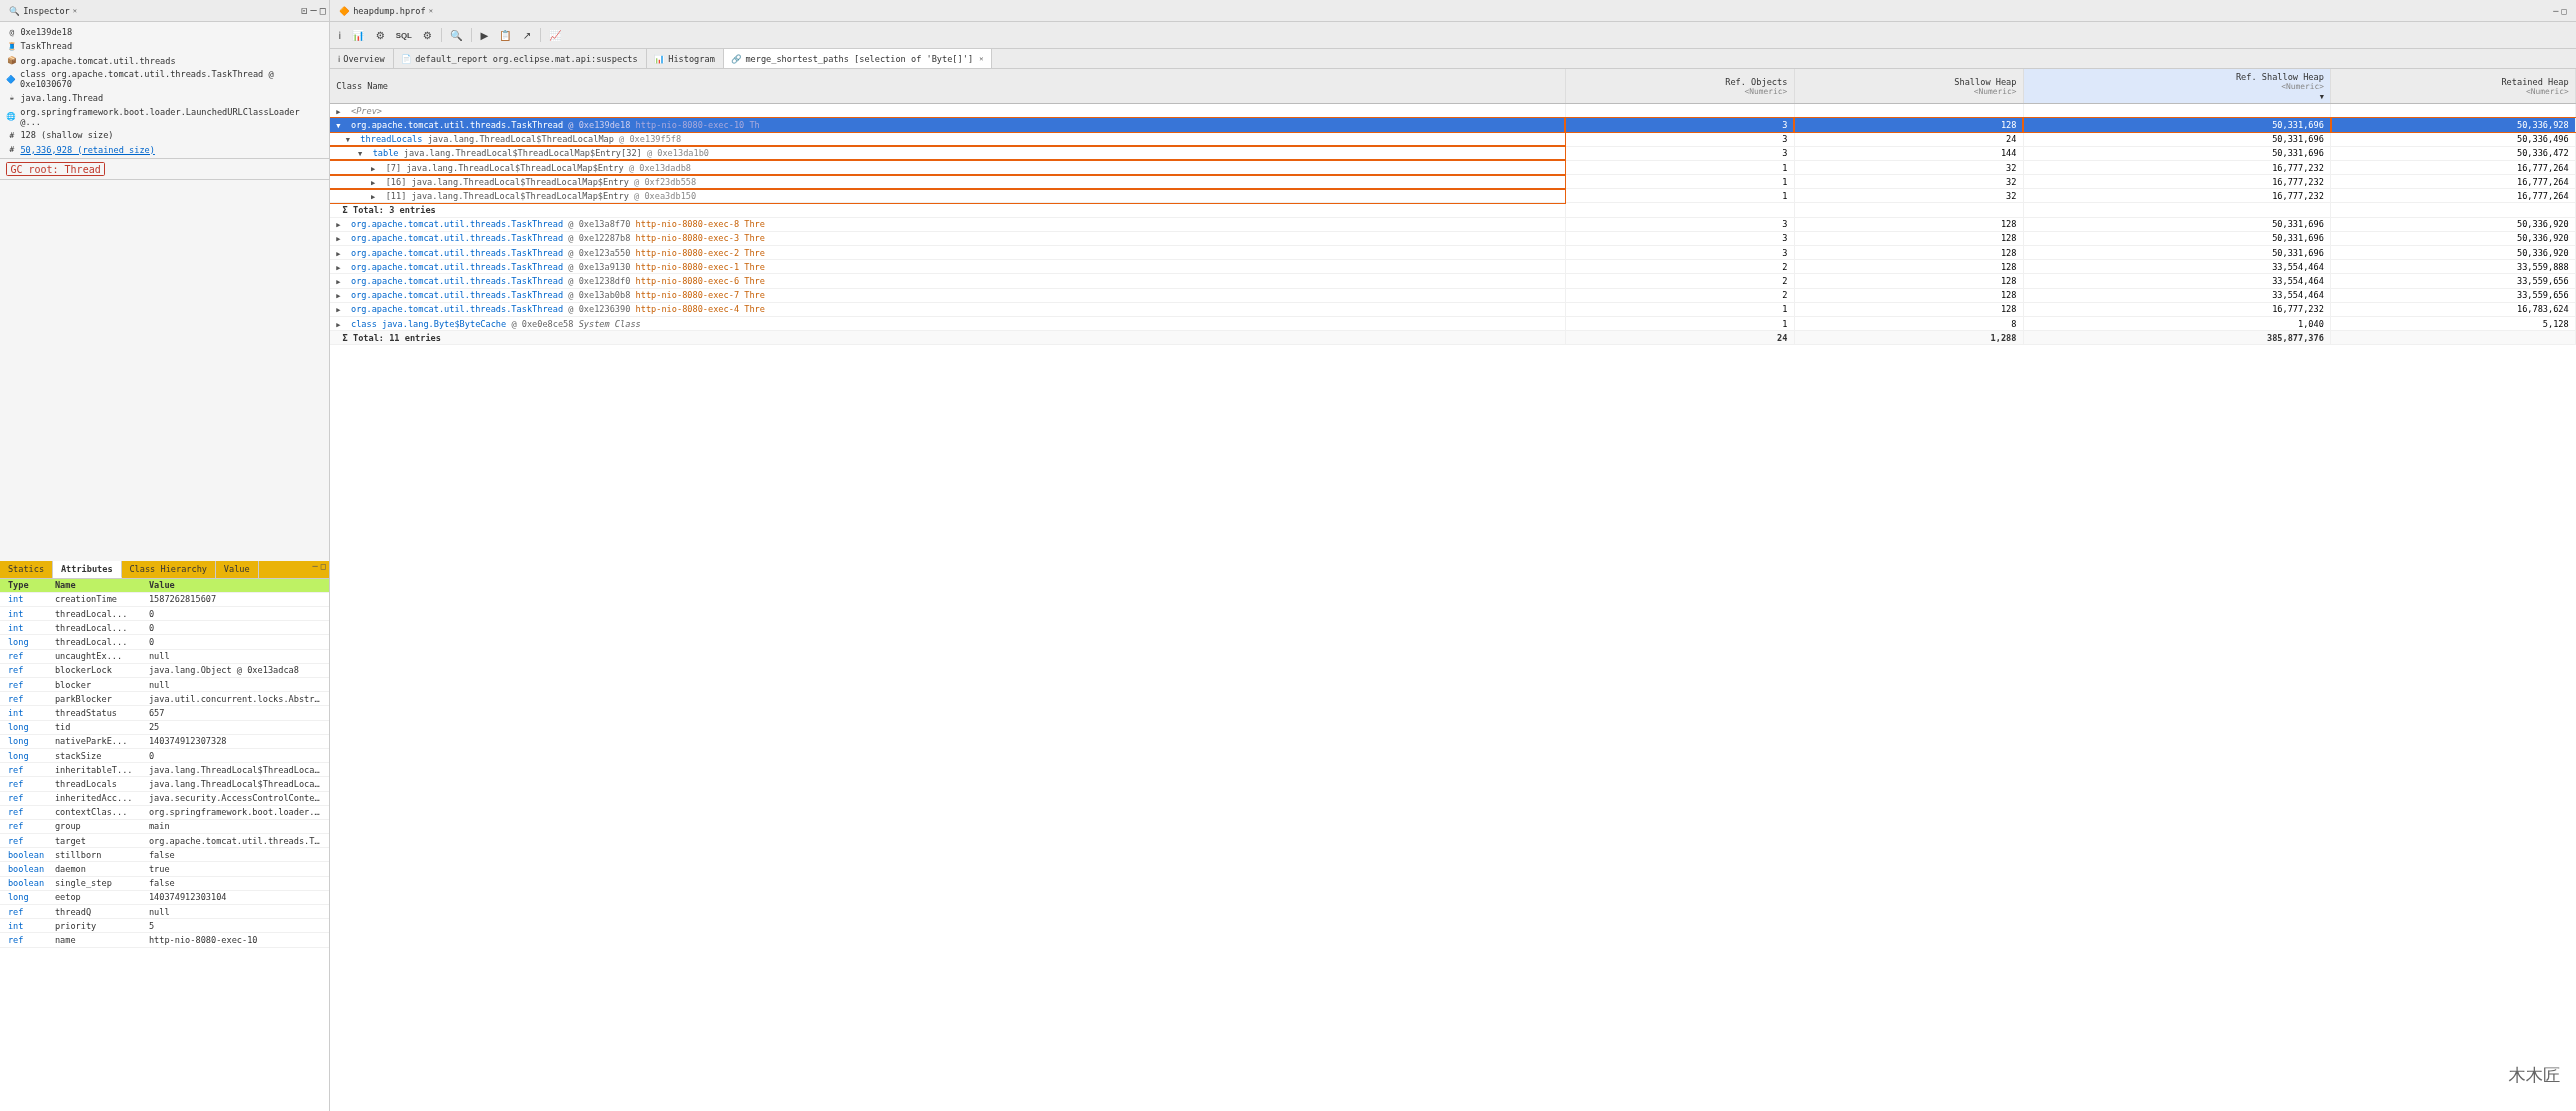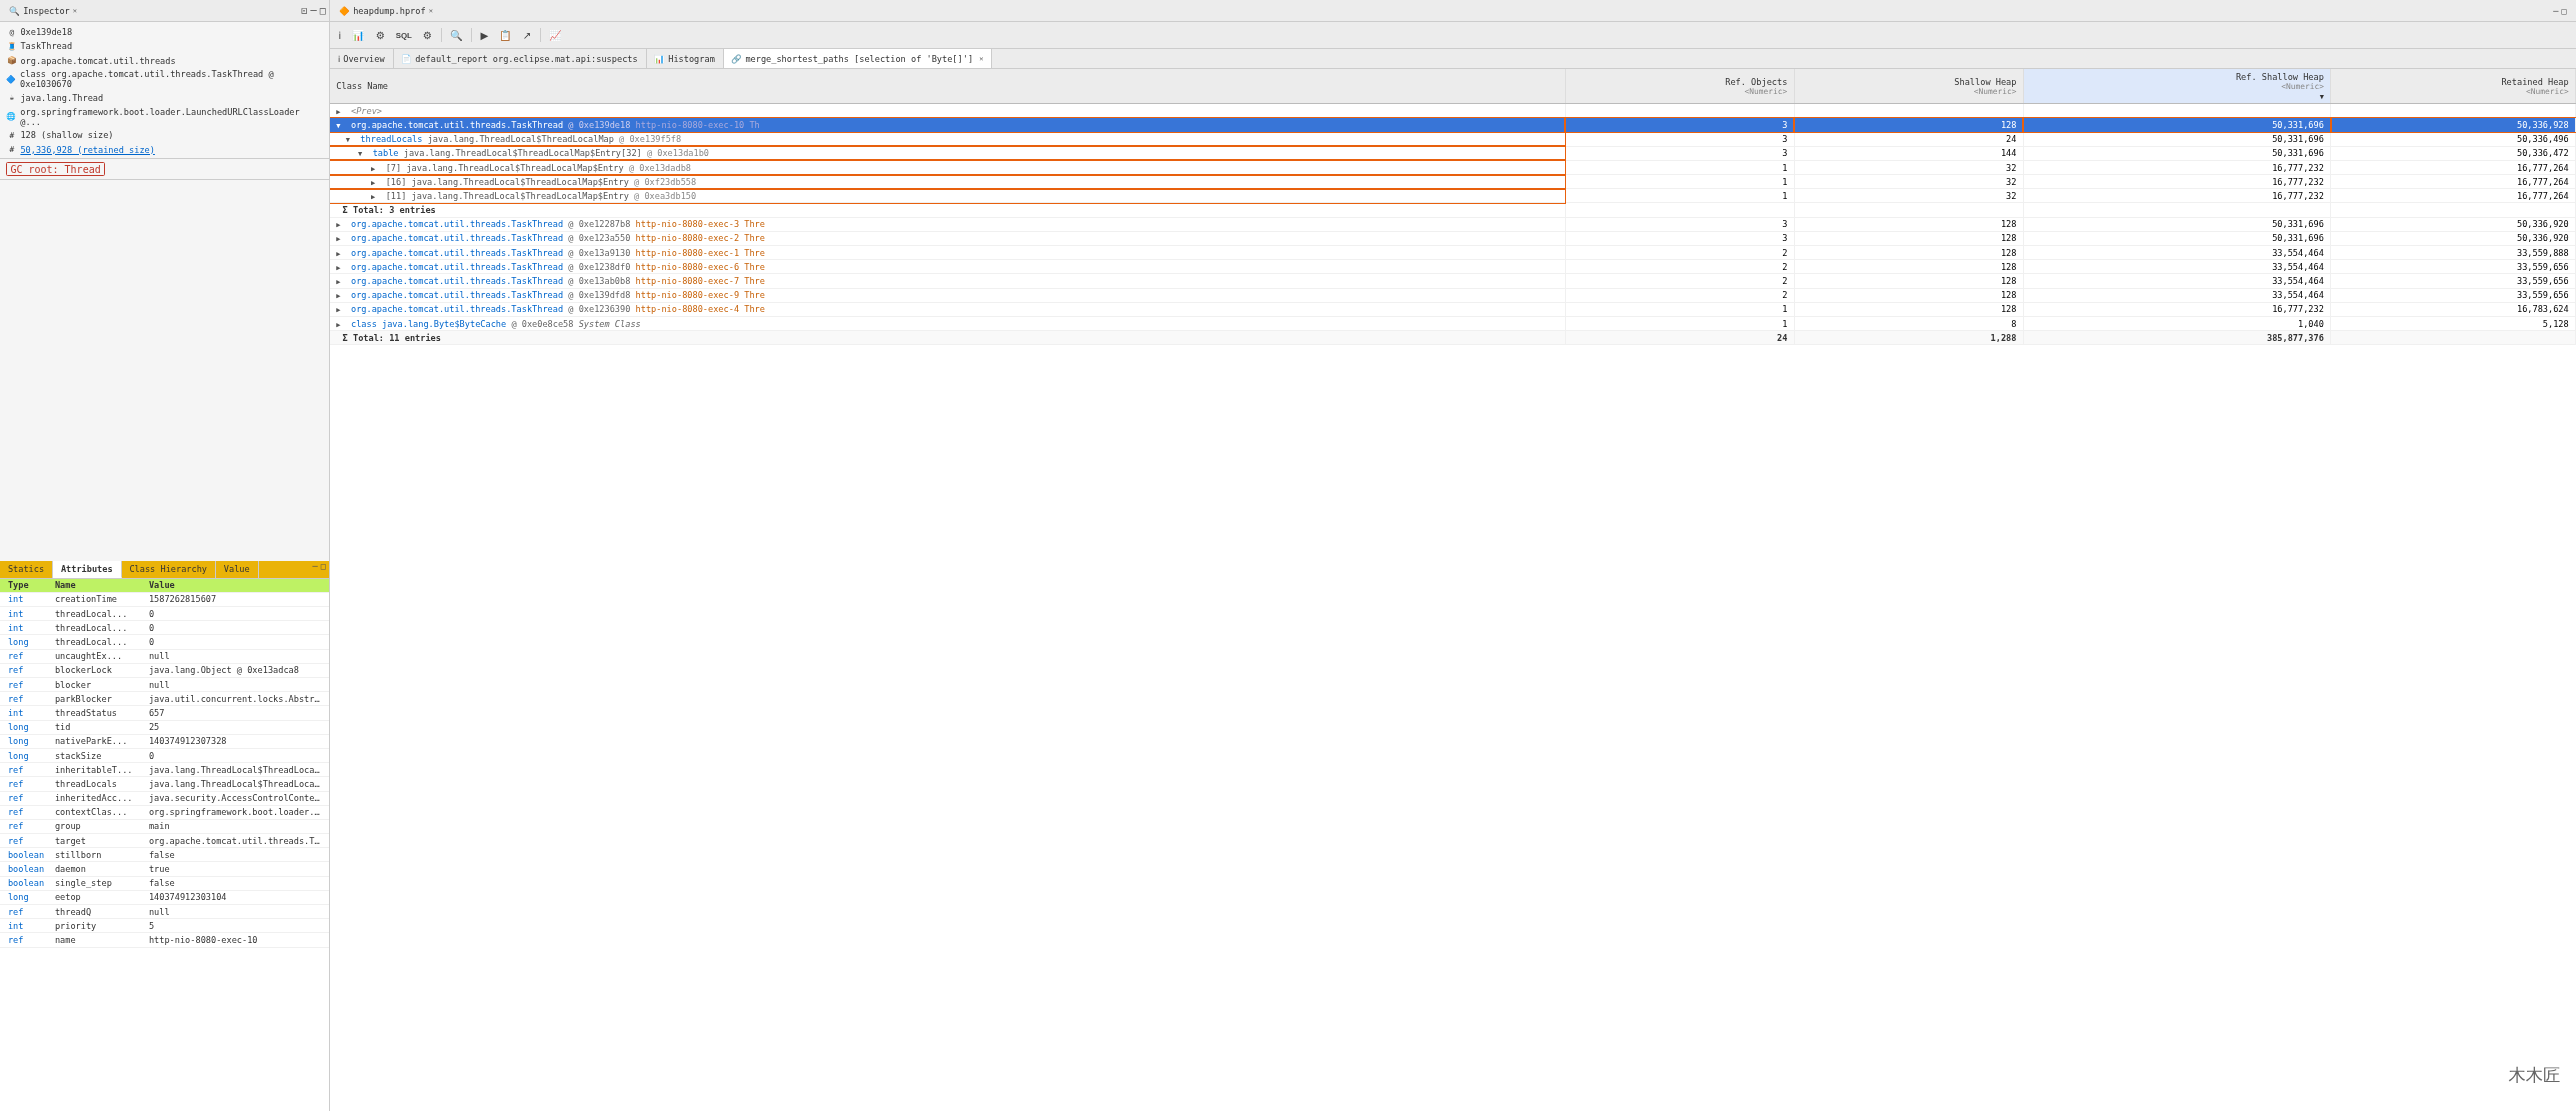--- a/index.html
+++ b/index.html
@@ -662,51 +662,63 @@
           <td style="padding-left:12.6px;">
             <span>Σ</span>
             <span> Total: 3 entries</span>
           </td>
           <td class="numeric"></td>
           <td class="numeric"></td>
           <td class="numeric"></td>
           <td class="numeric"></td>
         </tr>
 
-
         <tr>
           <td style="max-width:0; overflow:hidden; text-overflow:ellipsis; white-space:nowrap;">
             <span class="expand-icon">▶</span>
             <span class="class-link">org.apache.tomcat.util.threads.TaskThread</span>
-            <span class="addr"> @ 0xe12287b8</span>
-            <span class="thread-label"> http-nio-8080-exec-3  Thre</span>
+            <span class="addr"> @ 0xe13a8f70</span>
+            <span class="thread-label"> http-nio-8080-exec-8  Thre</span>
           </td>
           <td class="numeric">3</td>
           <td class="numeric">128</td>
           <td class="numeric">50,331,696</td>
           <td class="numeric">50,336,920</td>
         </tr>
 
         <tr>
           <td style="max-width:0; overflow:hidden; text-overflow:ellipsis; white-space:nowrap;">
             <span class="expand-icon">▶</span>
             <span class="class-link">org.apache.tomcat.util.threads.TaskThread</span>
-            <span class="addr"> @ 0xe123a550</span>
-            <span class="thread-label"> http-nio-8080-exec-2  Thre</span>
+            <span class="addr"> @ 0xe12287b8</span>
+            <span class="thread-label"> http-nio-8080-exec-3  Thre</span>
           </td>
           <td class="numeric">3</td>
           <td class="numeric">128</td>
           <td class="numeric">50,331,696</td>
           <td class="numeric">50,336,920</td>
         </tr>
 
         <tr>
           <td style="max-width:0; overflow:hidden; text-overflow:ellipsis; white-space:nowrap;">
             <span class="expand-icon">▶</span>
             <span class="class-link">org.apache.tomcat.util.threads.TaskThread</span>
+            <span class="addr"> @ 0xe123a550</span>
+            <span class="thread-label"> http-nio-8080-exec-2  Thre</span>
+          </td>
+          <td class="numeric">3</td>
+          <td class="numeric">128</td>
+          <td class="numeric">50,331,696</td>
+          <td class="numeric">50,336,920</td>
+        </tr>
+
+        <tr>
+          <td style="max-width:0; overflow:hidden; text-overflow:ellipsis; white-space:nowrap;">
+            <span class="expand-icon">▶</span>
+            <span class="class-link">org.apache.tomcat.util.threads.TaskThread</span>
             <span class="addr"> @ 0xe13a9130</span>
             <span class="thread-label"> http-nio-8080-exec-1  Thre</span>
           </td>
           <td class="numeric">2</td>
           <td class="numeric">128</td>
           <td class="numeric">33,554,464</td>
           <td class="numeric">33,559,888</td>
         </tr>
 
 
@@ -729,32 +741,20 @@
             <span class="class-link">org.apache.tomcat.util.threads.TaskThread</span>
             <span class="addr"> @ 0xe13ab0b8</span>
             <span class="thread-label"> http-nio-8080-exec-7  Thre</span>
           </td>
           <td class="numeric">2</td>
           <td class="numeric">128</td>
           <td class="numeric">33,554,464</td>
           <td class="numeric">33,559,656</td>
         </tr>
 
-        <tr>
-          <td style="max-width:0; overflow:hidden; text-overflow:ellipsis; white-space:nowrap;">
-            <span class="expand-icon">▶</span>
-            <span class="class-link">org.apache.tomcat.util.threads.TaskThread</span>
-            <span class="addr"> @ 0xe139dfd8</span>
-            <span class="thread-label"> http-nio-8080-exec-9  Thre</span>
-          </td>
-          <td class="numeric">2</td>
-          <td class="numeric">128</td>
-          <td class="numeric">33,554,464</td>
-          <td class="numeric">33,559,656</td>
-        </tr>
 
         <tr>
           <td style="max-width:0; overflow:hidden; text-overflow:ellipsis; white-space:nowrap;">
             <span class="expand-icon">▶</span>
             <span class="class-link">org.apache.tomcat.util.threads.TaskThread</span>
             <span class="addr"> @ 0xe1236390</span>
             <span class="thread-label"> http-nio-8080-exec-4  Thre</span>
           </td>
           <td class="numeric">1</td>
           <td class="numeric">128</td>

